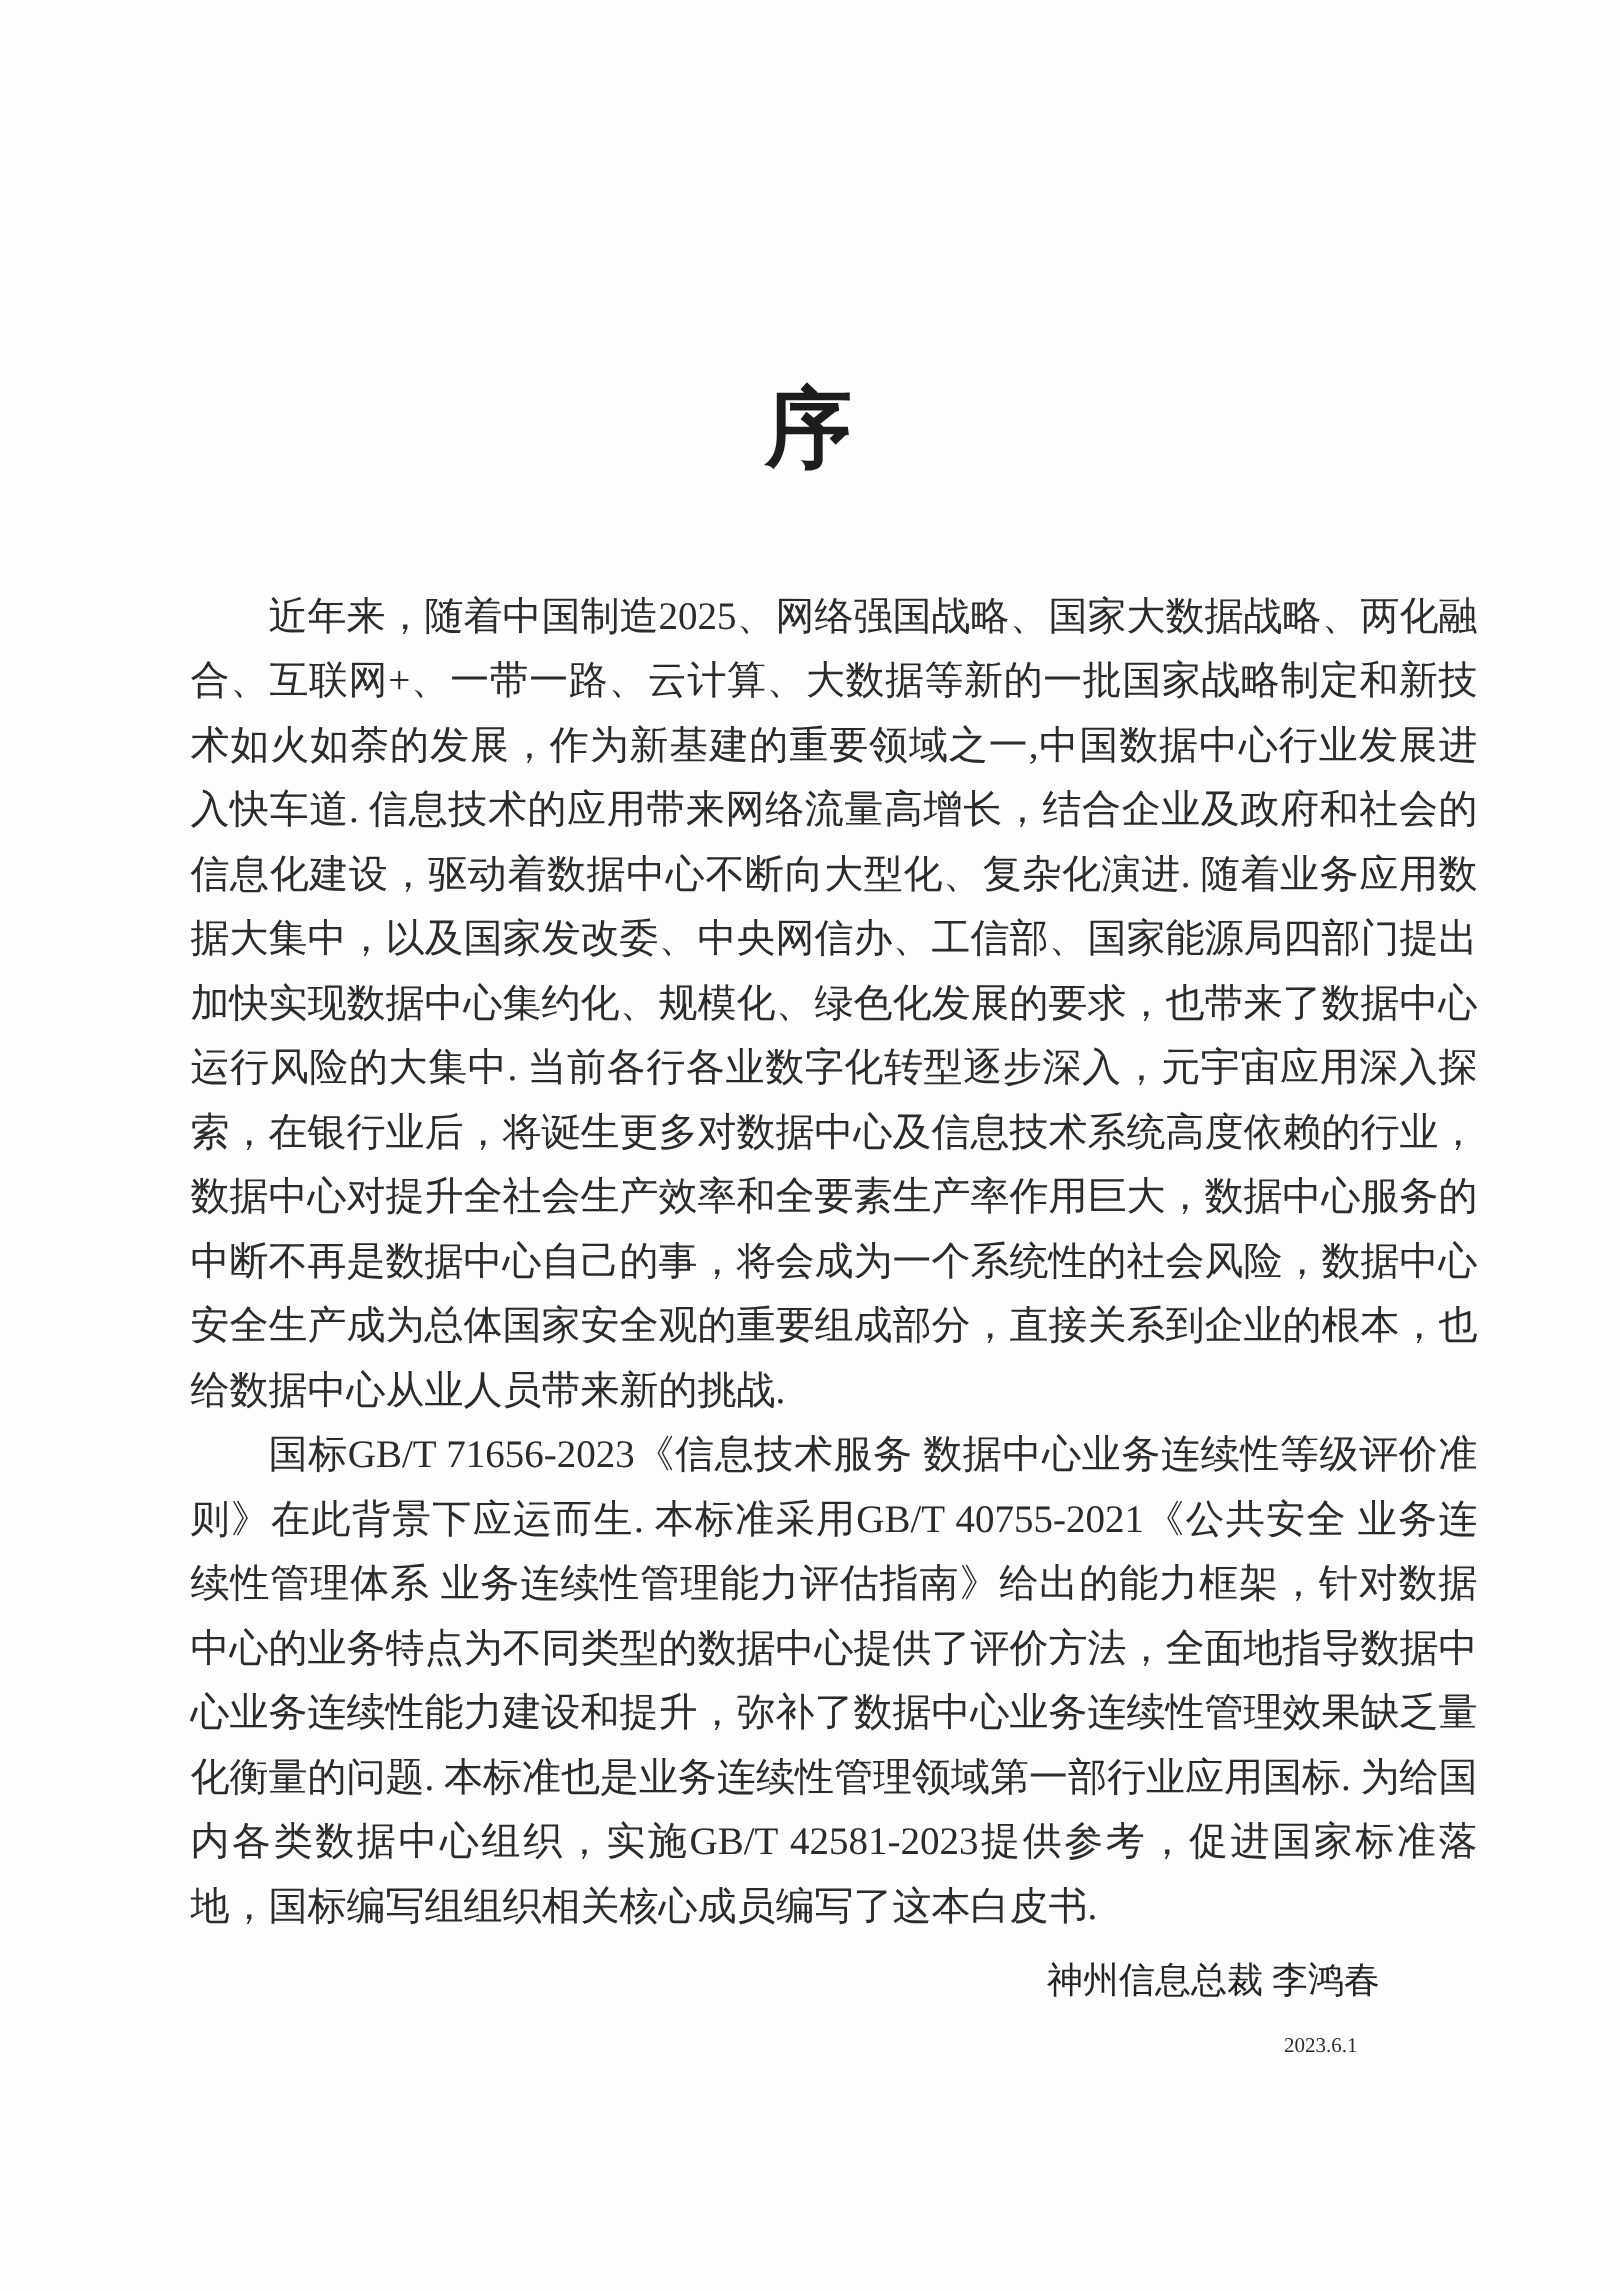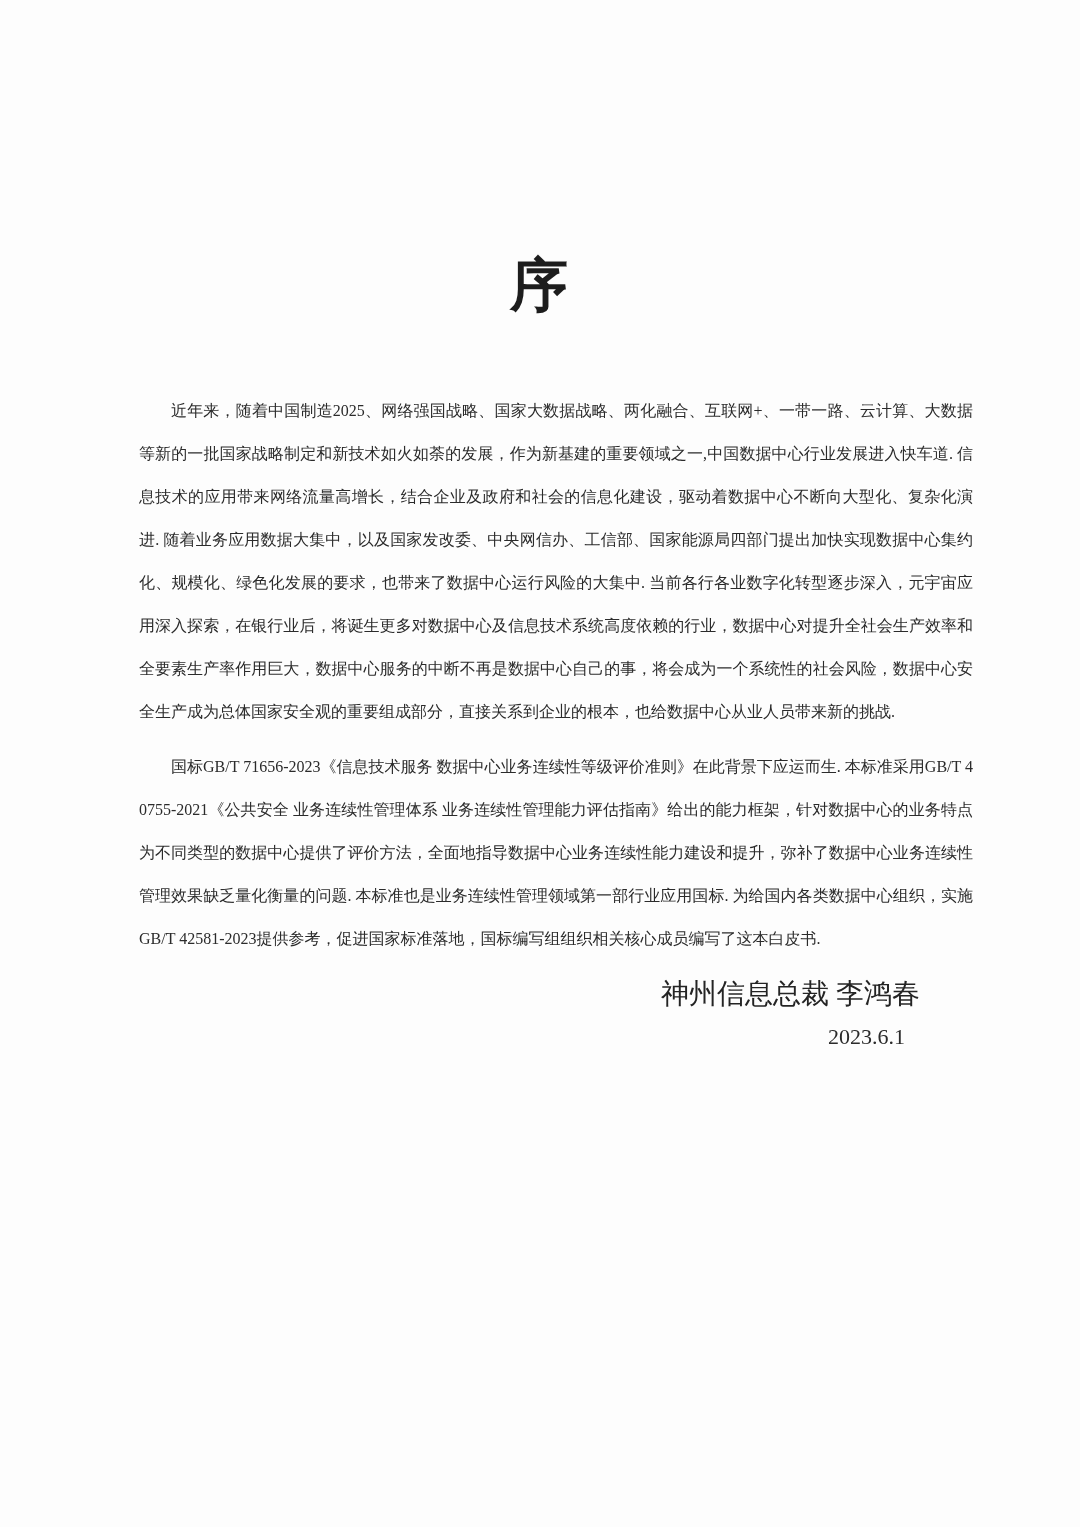--- a/index.html
+++ b/index.html
@@ -24,39 +24,39 @@
     text-align: center;
     font-size: 58px;
     font-weight: 700;
     color: #1d1d1d;
     letter-spacing: 2px;
   }
   .content {
     margin: 67px 95px 0 127px;
   }
   .content p {
-    margin: 12px;
-    font-size: 16px;
+    margin: 0;
+    font-size: 26px;
     line-height: 43px;
     text-align: justify;
     text-indent: 2em;
     word-break: break-all;
   }
   .signature-block {
     margin: 8px 95px 0 127px;
   }
   .signature {
-    font-size: 28px;
+    font-size: 24px;
     line-height: 43px;
     text-align: right;
     padding-right: 65px;
     color: #242424;
   }
   .sign-date {
-    font-size: 22px;
+    font-size: 14px;
     line-height: 43px;
     text-align: right;
     padding-right: 80px;
     color: #2b2b2b;
   }
 </style>
 </head>
 <body>
 
 <div class="page">

